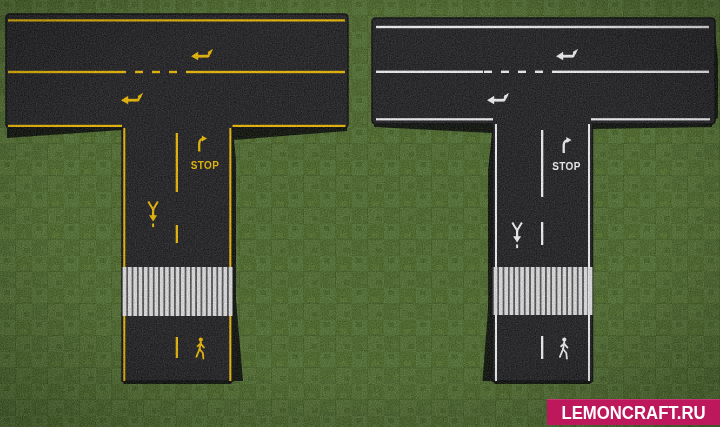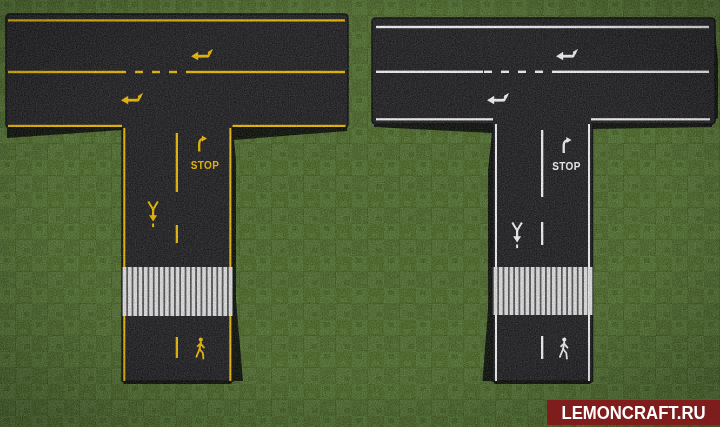--- a/index.html
+++ b/index.html
@@ -8,21 +8,21 @@
     background:#536b38;
     font-family:"Liberation Sans", sans-serif;
   }
   .stage svg{position:absolute;left:0;top:0;display:block;}
   .stop-text{
     font-family:"Liberation Sans", sans-serif;
     font-weight:bold;font-size:10px;letter-spacing:0.4px;
   }
   .watermark{
     position:absolute;left:547px;top:399px;width:173px;height:26px;
-    background:#7f1d1d;
+    background:#be185d;
     border-top:1px solid rgba(255,255,255,.14);
     display:flex;align-items:center;justify-content:center;
     box-sizing:border-box;
   }
   .watermark span{
     color:#ffffff;font-weight:bold;font-size:18px;line-height:26px;
     letter-spacing:0px;transform:scaleX(.93);white-space:nowrap;
   }
 </style>
 </head>

